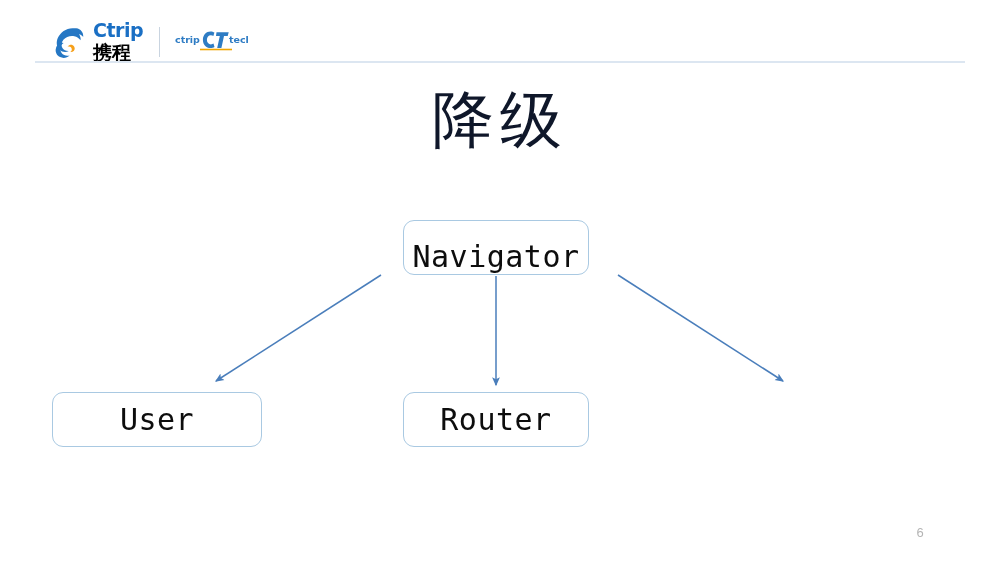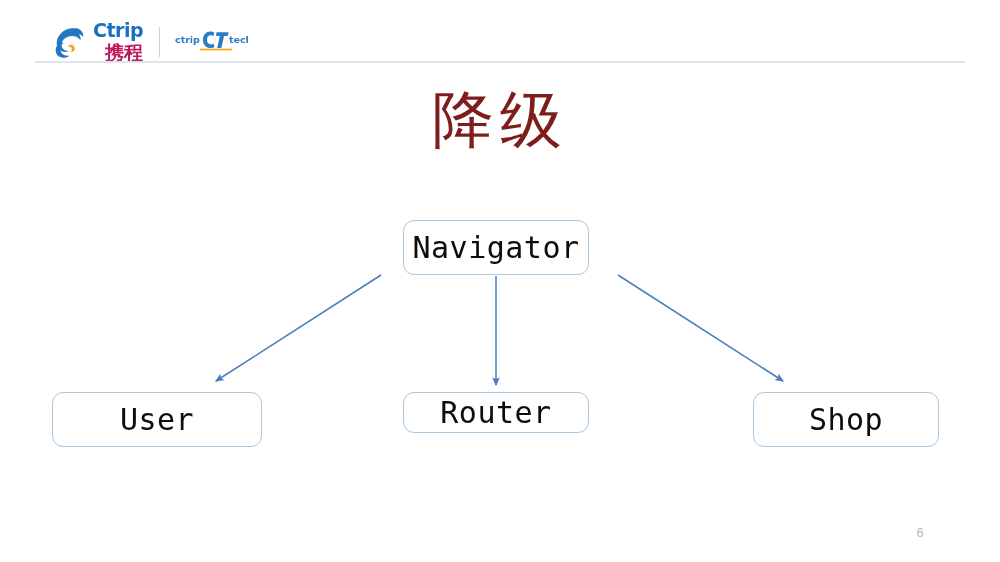--- a/index.html
+++ b/index.html
@@ -49,25 +49,24 @@
     font-weight: bold;
     font-size: 19px;
     color: #1a6fc4;
     letter-spacing: -0.5px;
     height: 19px;
   }
   .ctrip-cn {
     font-family: "DejaVu Sans", sans-serif;
     font-weight: bold;
     font-size: 19px;
-    color: #be185d;
+    color: #000000;
     letter-spacing: 0px;
     margin-top: 3px;
     height: 20px;
-    text-align: right;
   }
   .logo-divider {
     width: 1px;
     height: 30px;
     background: #c9d4e0;
     margin: 0 14px 0 16px;
   }
   .logo-tech {
     position: relative;
     width: 74px;
@@ -87,21 +86,21 @@
   
   #slide-title {
     position: absolute;
     left: 0;
     top: 86px;
     width: 1000px;
     text-align: center;
     font-family: "DejaVu Sans", sans-serif;
     font-size: 62px;
     font-weight: 500;
-    color: #7f1d1d;
+    color: #0f172a;
     letter-spacing: 6px;
     line-height: 1.1;
   }
 
   
   #diagram {
     position: absolute;
     left: 0;
     top: 0;
     width: 1000px;
@@ -122,23 +121,23 @@
     border-radius: 11px;
     background: #ffffff;
     display: flex;
     align-items: center;
     justify-content: center;
     font-family: "DejaVu Sans Mono", monospace;
     font-size: 30px;
     color: #0d0d0d;
     letter-spacing: 0.5px;
   }
-  #node-navigator { left: 403px; top: 220px; width: 186px; height: 55px; }
+  #node-navigator { left: 403px; top: 220px; width: 186px; height: 55px; align-items: flex-end; }
   #node-user      { left: 52px;  top: 392px; width: 210px; height: 55px; }
-  #node-router    { left: 403px; top: 392px; width: 186px; height: 41px; }
+  #node-router    { left: 403px; top: 392px; width: 186px; height: 55px; }
   #node-shop      { left: 753px; top: 392px; width: 186px; height: 55px; }
 
   
   #page-number {
     position: absolute;
     left: 905px;
     top: 525px;
     width: 30px;
     text-align: center;
     font-family: "Liberation Sans", sans-serif;
@@ -201,20 +200,17 @@
 
     <div class="node" id="node-navigator">
       <span>Navigator</span>
     </div>
     <div class="node" id="node-user">
       <span>User</span>
     </div>
     <div class="node" id="node-router">
       <span>Router</span>
     </div>
-    <div class="node" id="node-shop">
-      <span>Shop</span>
-    </div>
   </div>
 
   <div id="page-number">6</div>
 
 </div>
 
 </body></html>

